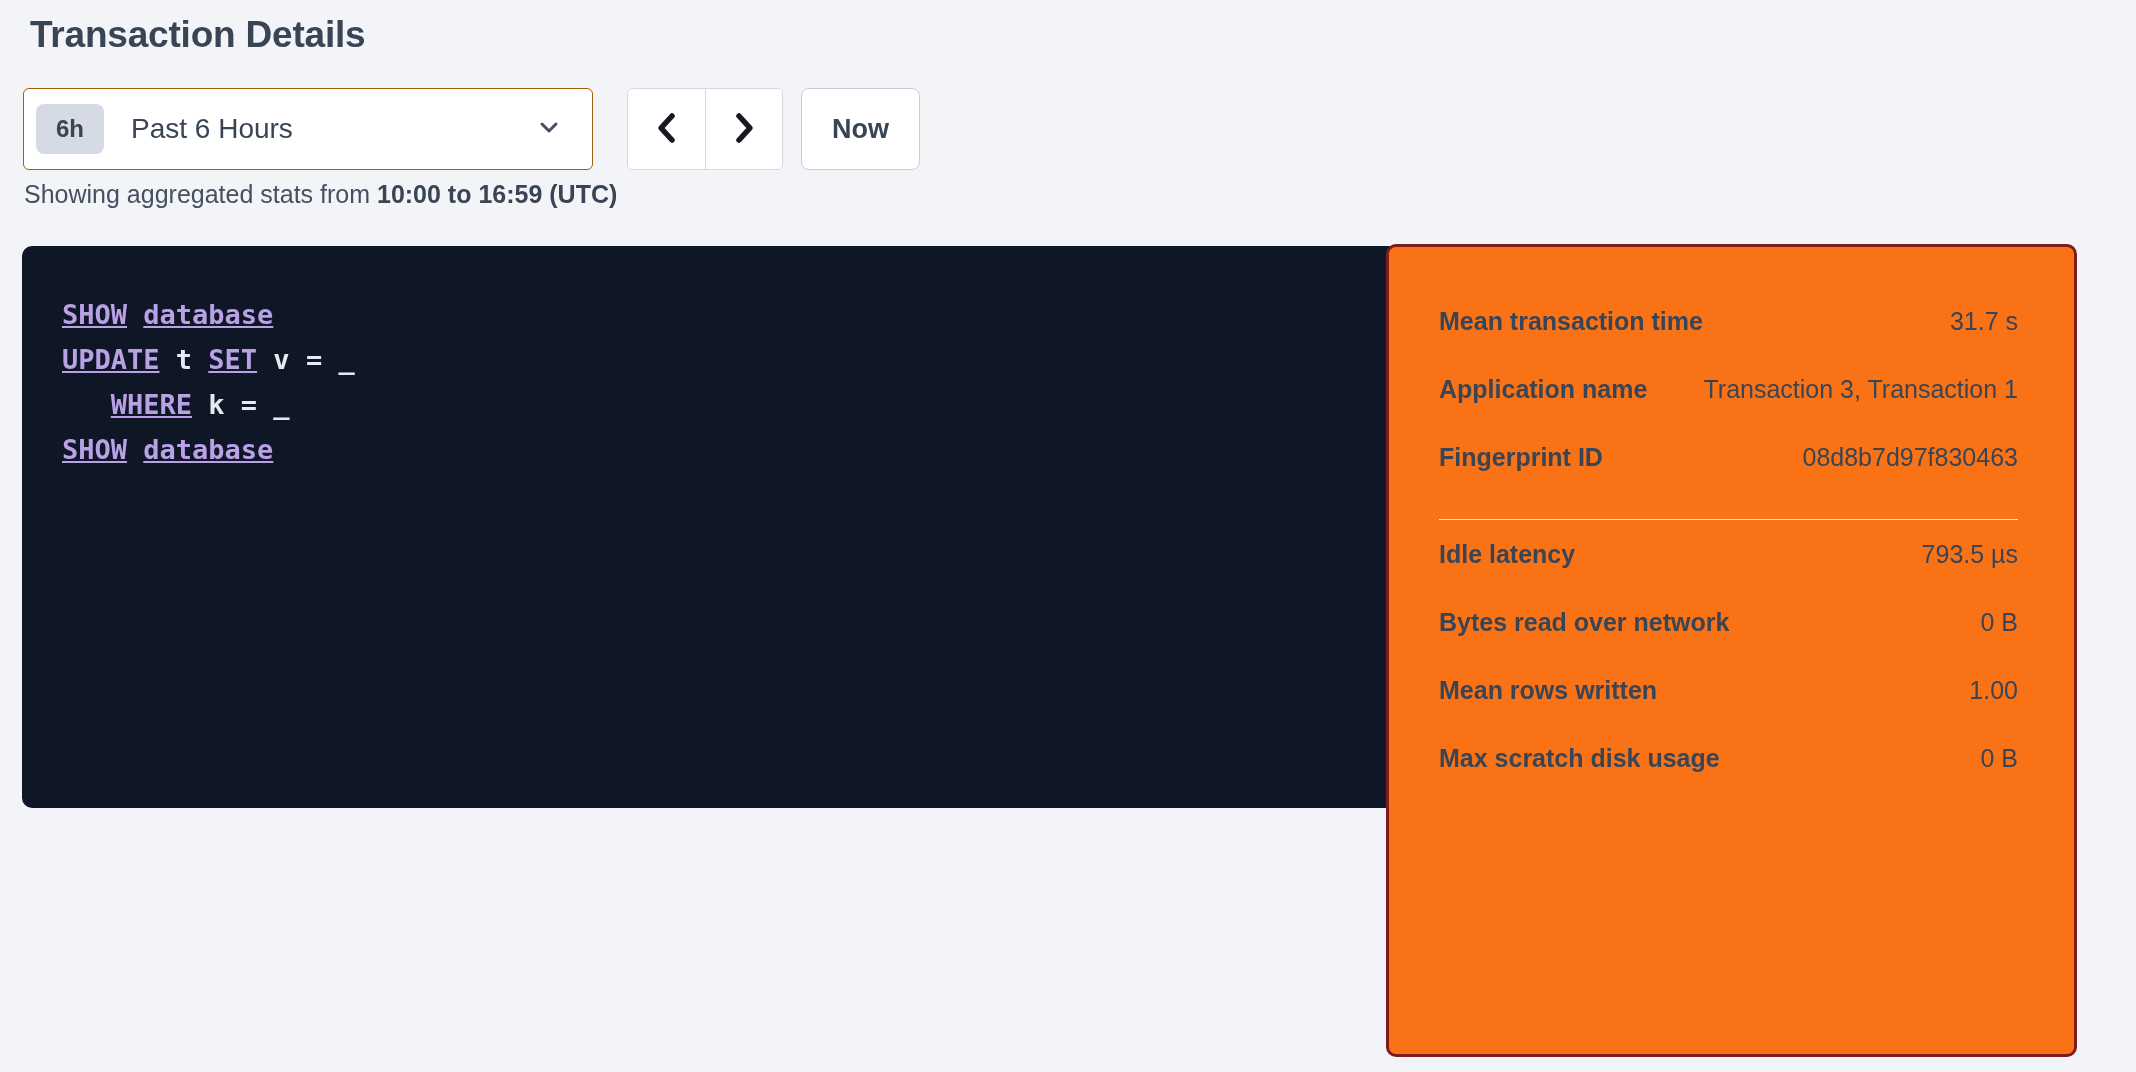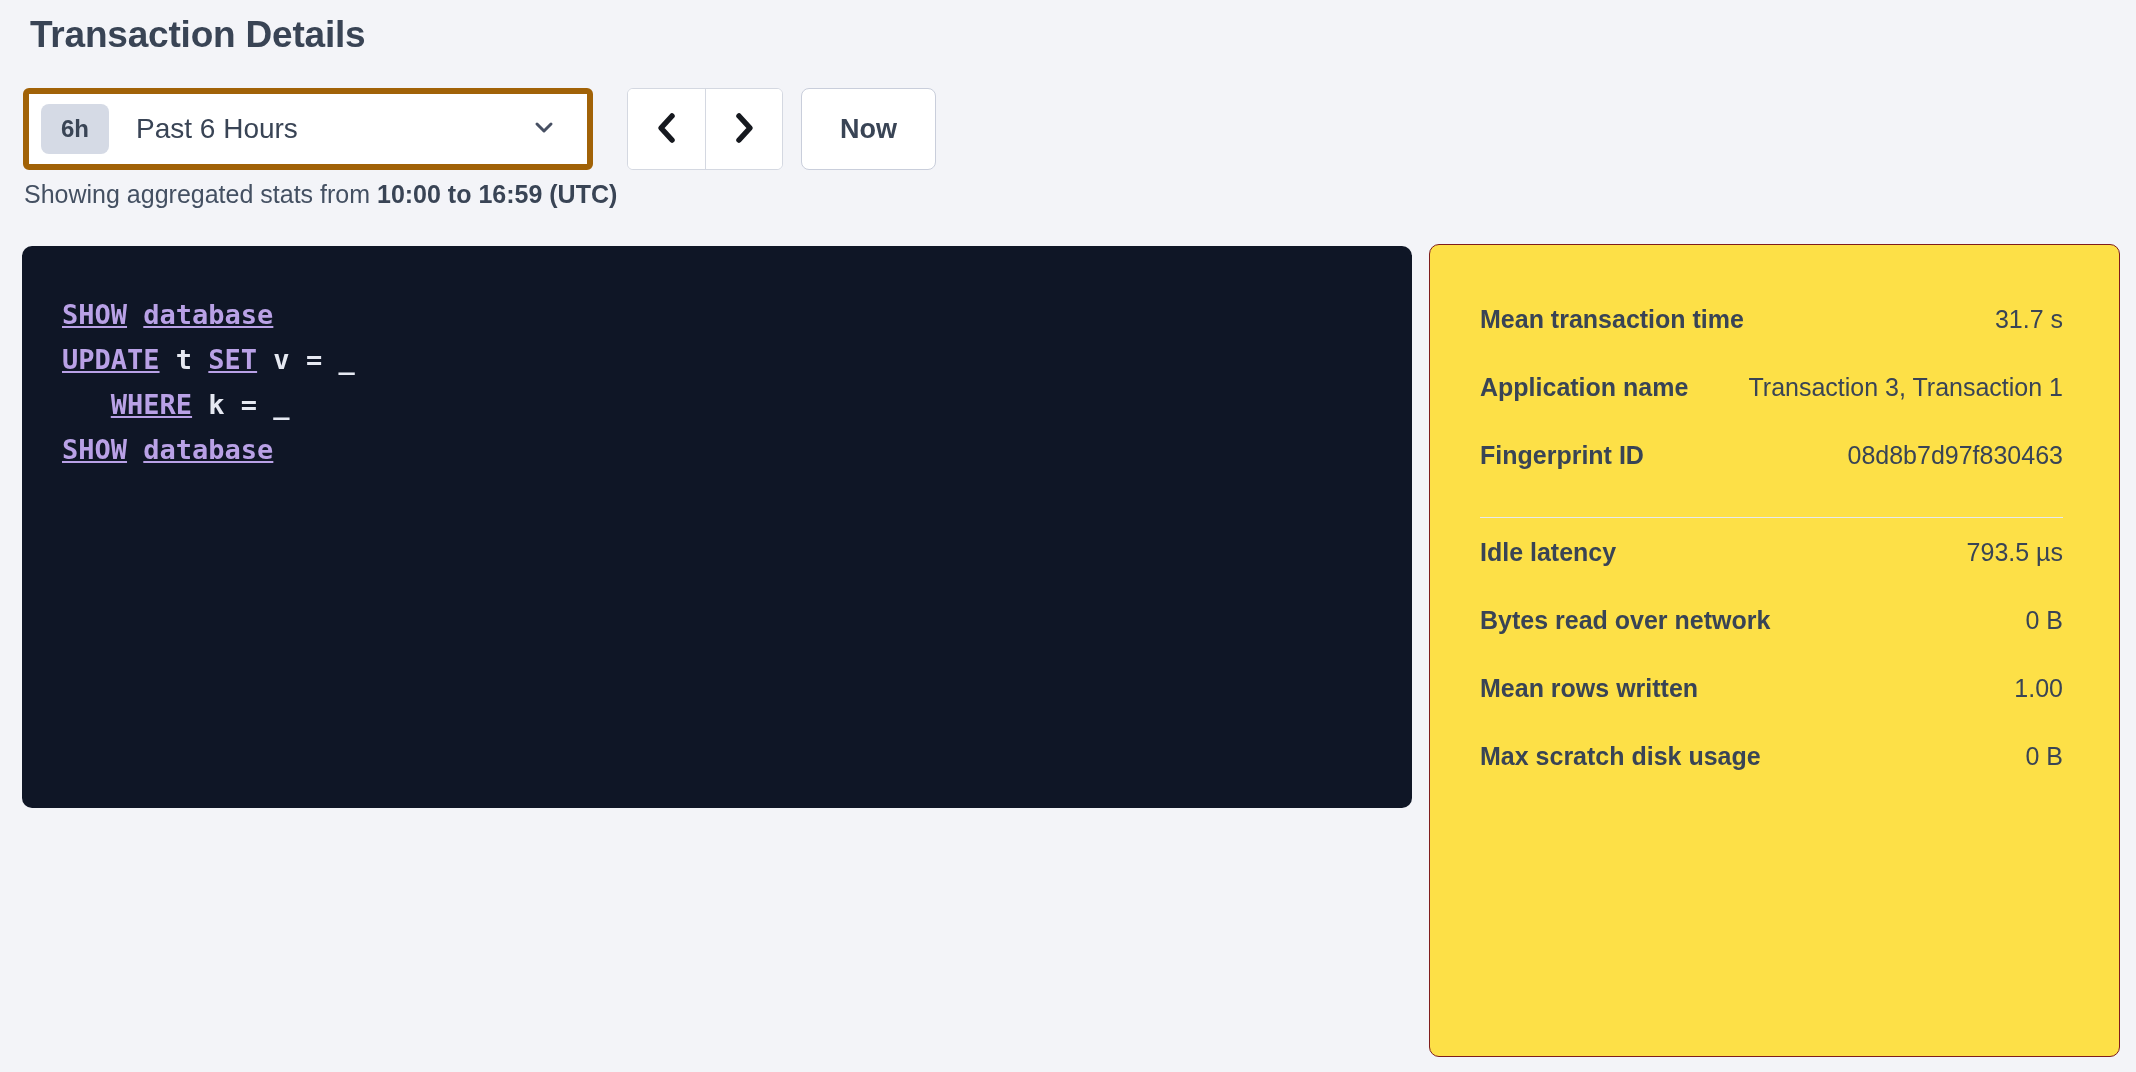--- a/index.html
+++ b/index.html
@@ -21,21 +21,21 @@
   }
 
   
   .controls {
     position: absolute; left: 23px; top: 88px;
     display: flex; align-items: stretch; height: 82px;
   }
   .dropdown {
     width: 570px; height: 82px;
     background: #ffffff;
-    border: 6px solid #a16207;
+    border: 1px solid #a16207;
     border-radius: 6px;
     display: flex; align-items: center;
     padding: 0 28px 0 12px;
     cursor: pointer;
   }
   .range-badge {
     background: #d5dae5; color: #394455;
     font-weight: 700; font-size: 24px;
     border-radius: 8px;
     padding: 13px 20px;
@@ -59,21 +59,21 @@
   .arrow-btn {
     width: 77px; height: 100%;
     background: #ffffff; border: none;
     display: flex; align-items: center; justify-content: center;
     cursor: pointer;
   }
   .arrow-btn + .arrow-btn { border-left: 1px solid #d4d8e1; }
 
   .now-btn {
     margin-left: 18px;
-    width: 135px; height: 82px;
+    width: 119px; height: 82px;
     background: #ffffff;
     border: 1px solid #c9cedb;
     border-radius: 8px;
     font-family: inherit;
     font-size: 27px; font-weight: 700; color: #394455;
     cursor: pointer;
   }
 
   
   .subtitle {
@@ -91,24 +91,24 @@
     padding: 46px 40px;
     font-family: "DejaVu Sans Mono", "Liberation Mono", monospace;
     font-size: 27px; line-height: 45px;
     white-space: pre;
   }
   .tok-kw { color: #b9a1e6; font-weight: 700; text-decoration: underline; }
   .tok-id { color: #e6e9f2; font-weight: 700; }
 
   
   .details-card {
-    position: absolute; left: 1429px; top: 244px;
+    position: absolute; left: 1386px; top: 244px;
     width: 691px; height: 813px;
-    background: #fde047;
-    border: 1px solid #7f1d1d;
+    background: #f97316;
+    border: 3px solid #7f1d1d;
     border-radius: 10px;
     padding: 40px 56px 0 50px;
   }
   .detail-row {
     height: 68px;
     display: flex; align-items: center; justify-content: space-between;
   }
   .row-label { font-size: 25px; font-weight: 700; color: #394455; white-space: nowrap; }
   .row-value { font-size: 25px; font-weight: 400; color: #394455; text-align: right; white-space: nowrap; }
 

